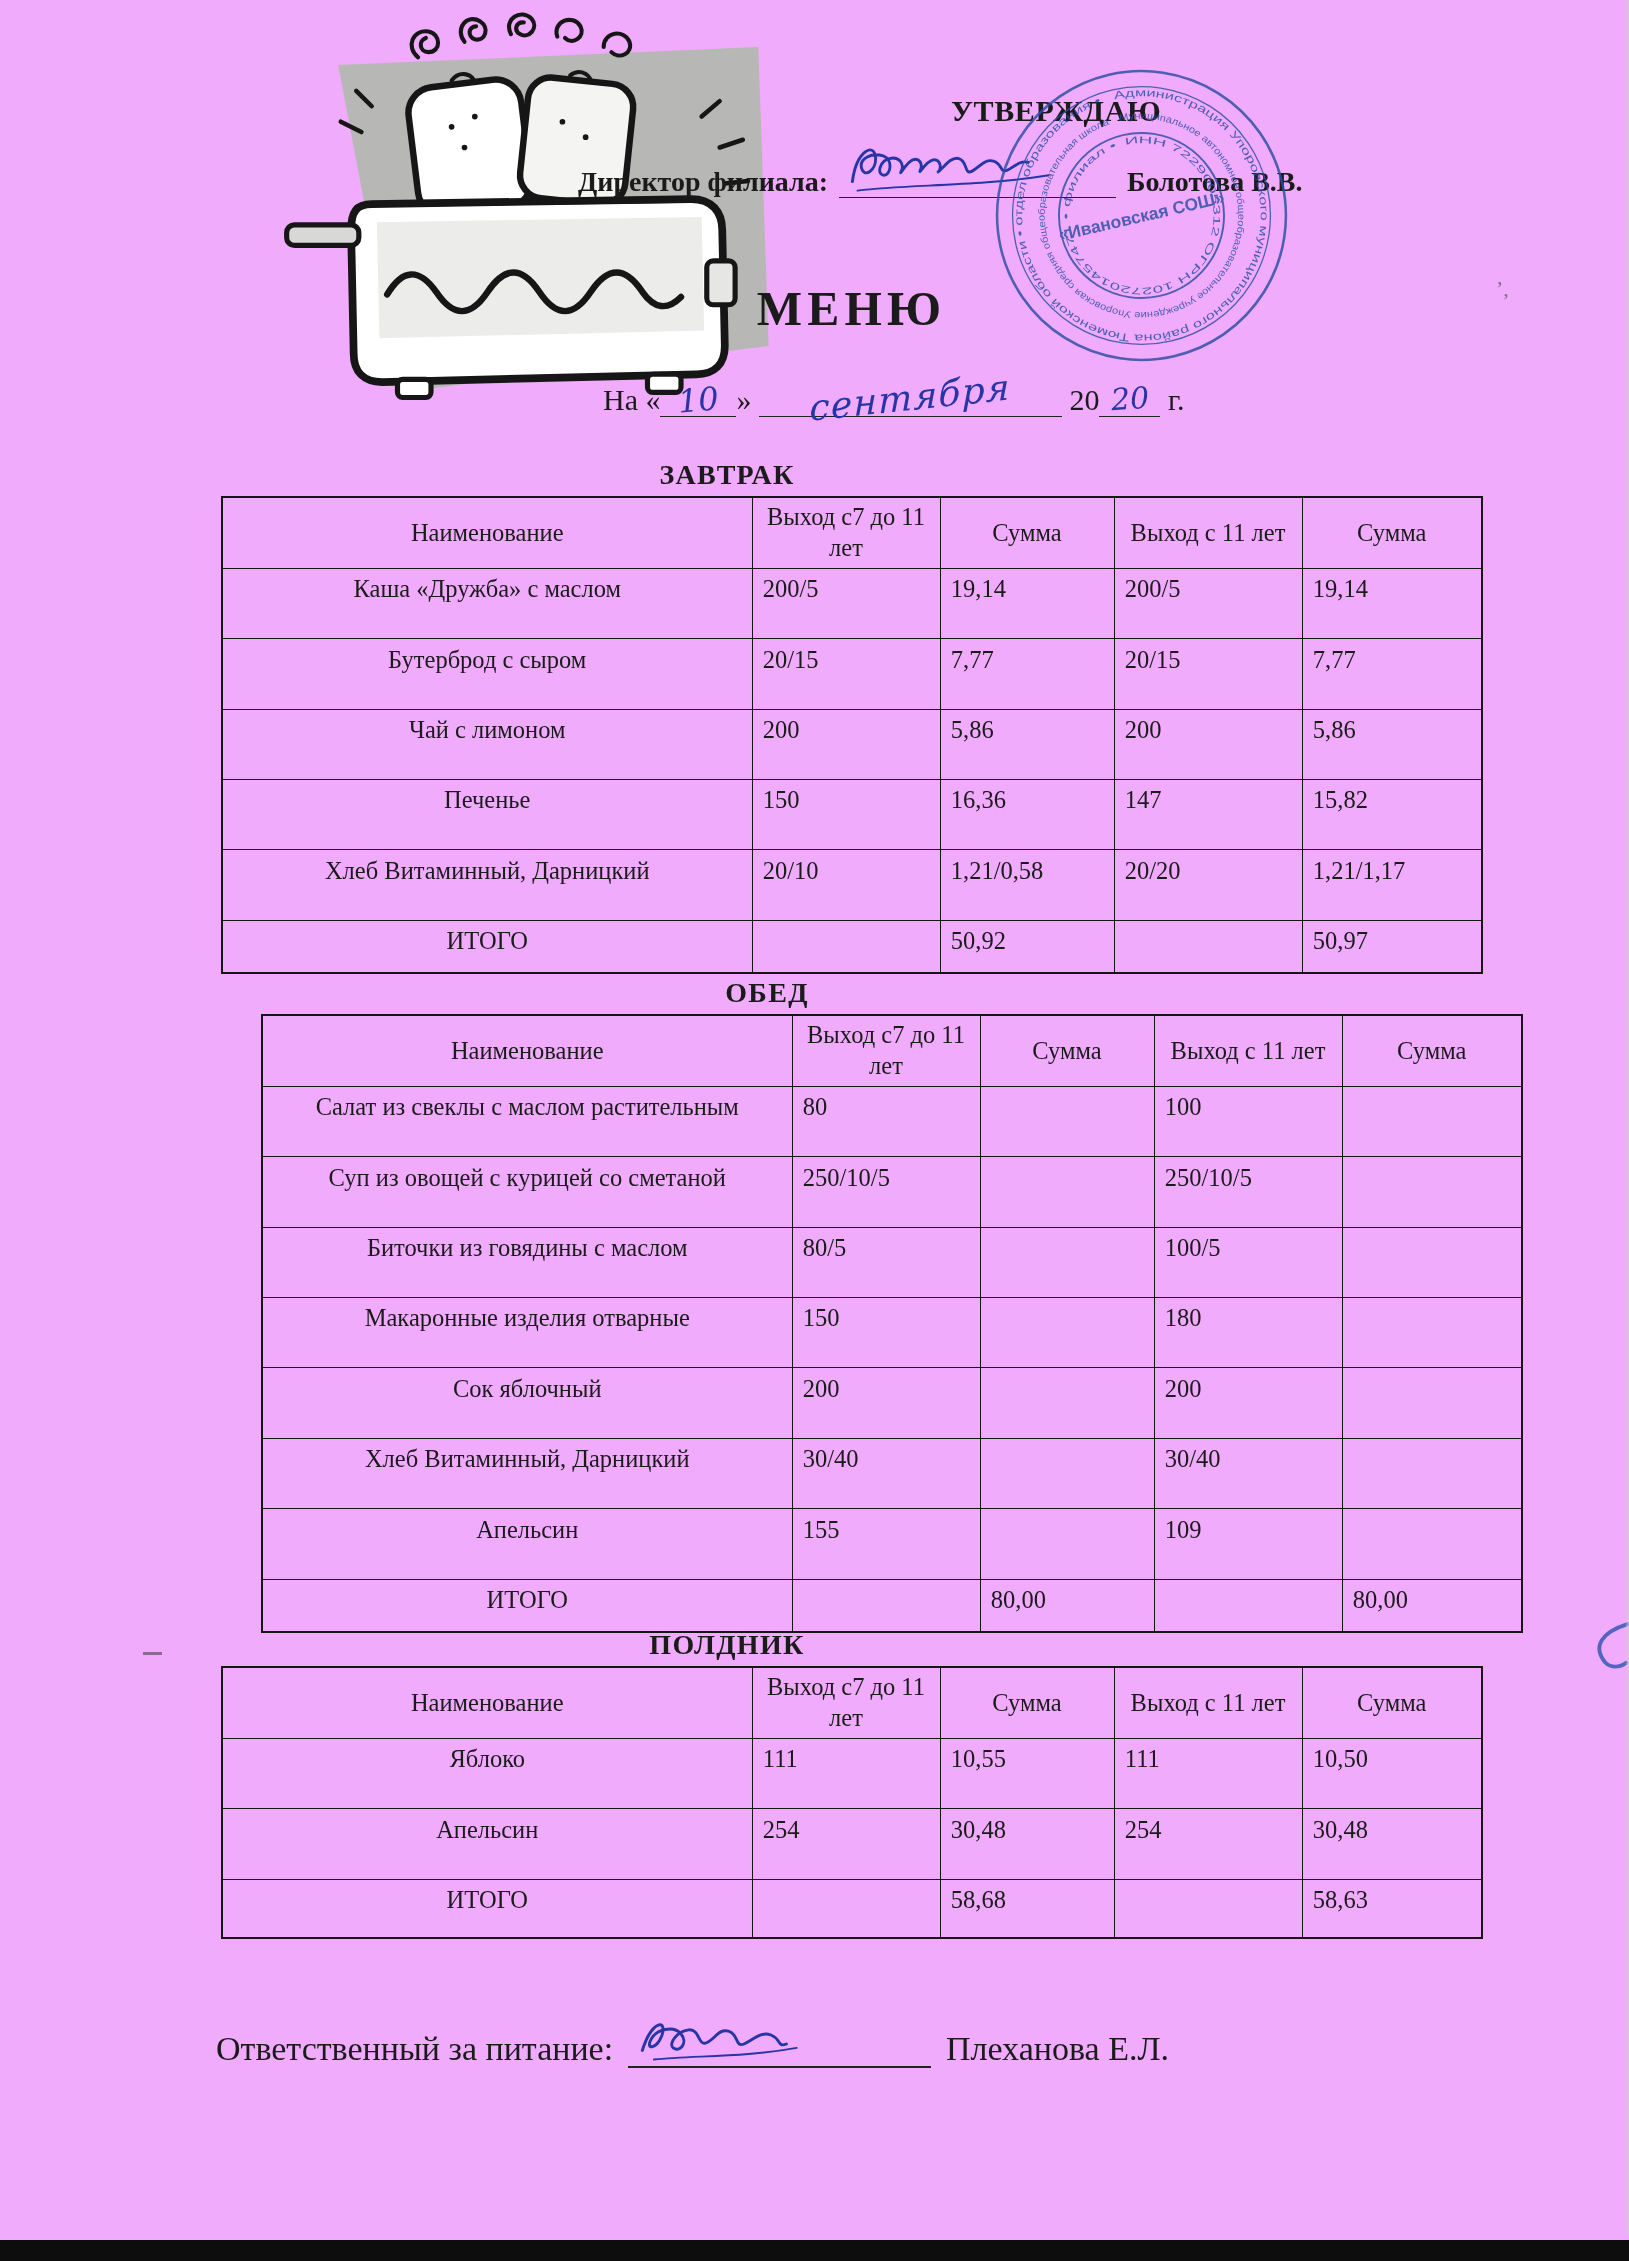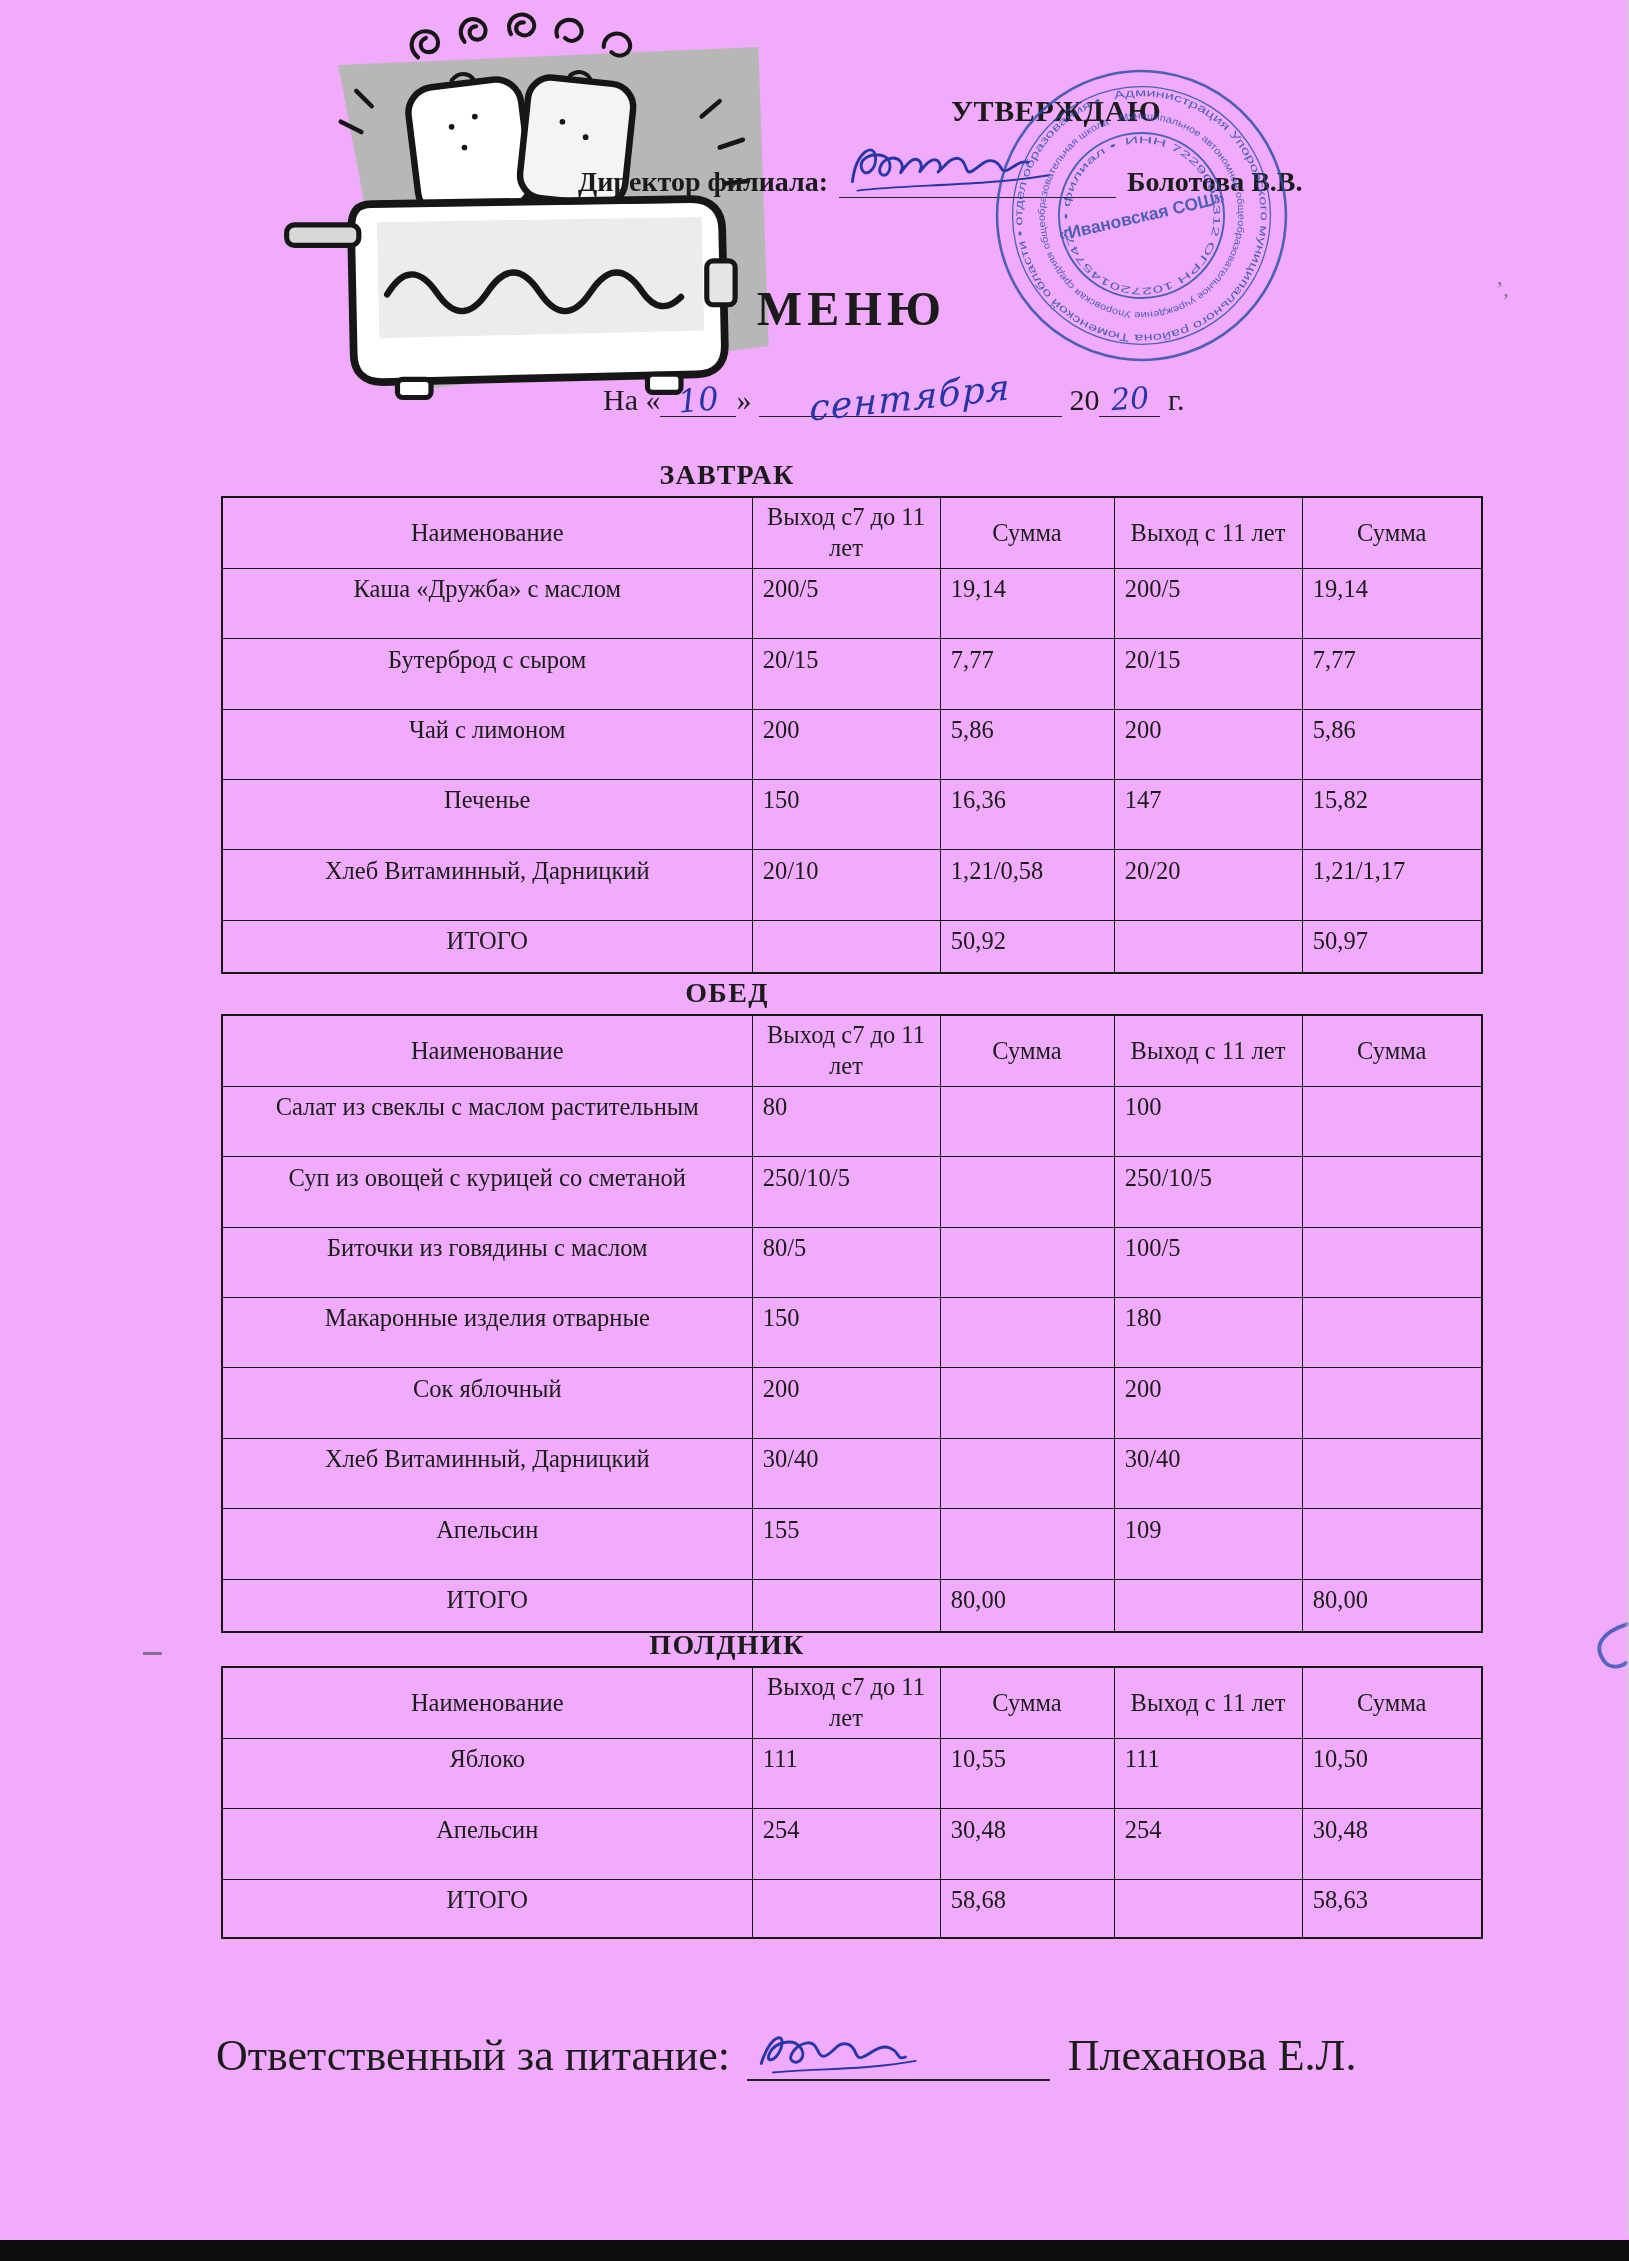--- a/index.html
+++ b/index.html
@@ -37,25 +37,25 @@
   .section{position:absolute;left:221px;width:1012px;}
   .section-title{text-align:center;font-size:28px;font-weight:bold;margin-bottom:5.2px;letter-spacing:1.3px;}
   table.menu{border-collapse:collapse;table-layout:fixed;width:1261px;border:2.6px solid #161616;background:transparent;}
   table.menu th, table.menu td{border:1.9px solid #161616;font-size:24.5px;overflow:hidden;}
   table.menu th{height:67px;vertical-align:middle;text-align:center;font-weight:normal;line-height:1.25;padding:1.3px 3.9px;}
   table.menu td{height:63px;vertical-align:top;padding:6.4px 3.9px 0 10.3px;text-align:left;}
   table.menu td.name{text-align:center;padding-left:3.9px;}
   table.menu tr.itogo td{height:45px;}
   table.menu tr.itogo td.name{font-weight:normal;}
   #sec-breakfast{top:459px;}
-  #sec-lunch{top:977px;}
+  #sec-lunch{top:977px;margin-left:40px;}
   #sec-snack{top:1629px;}
 
   
-  .footer-line{left:216px;top:2030px;font-size:44px;white-space:nowrap;}
+  .footer-line{left:216px;top:2030px;font-size:34px;white-space:nowrap;}
   .footer-underline{display:inline-block;width:303px;border-bottom:2.6px solid #222;height:35px;position:relative;vertical-align:bottom;margin:0 6.4px;}
 
   
   .scan-bottom{left:0;right:0;bottom:0;height:20.6px;background:#0d0d0d;}
   .edge-right{right:0;top:0;bottom:26px;width:5.2px;background:linear-gradient(to left,#cfcfca,rgba(255,255,255,0));}
   .dash-mark{left:143px;top:1652px;width:19.3px;height:3.2px;background:#444;opacity:.6;}
   .tick-mark{left:1496px;top:276px;color:#555;font-size:22px;opacity:.7;}
   .pen-mark{right:0;top:1620px;}
 </style>
 </head>

